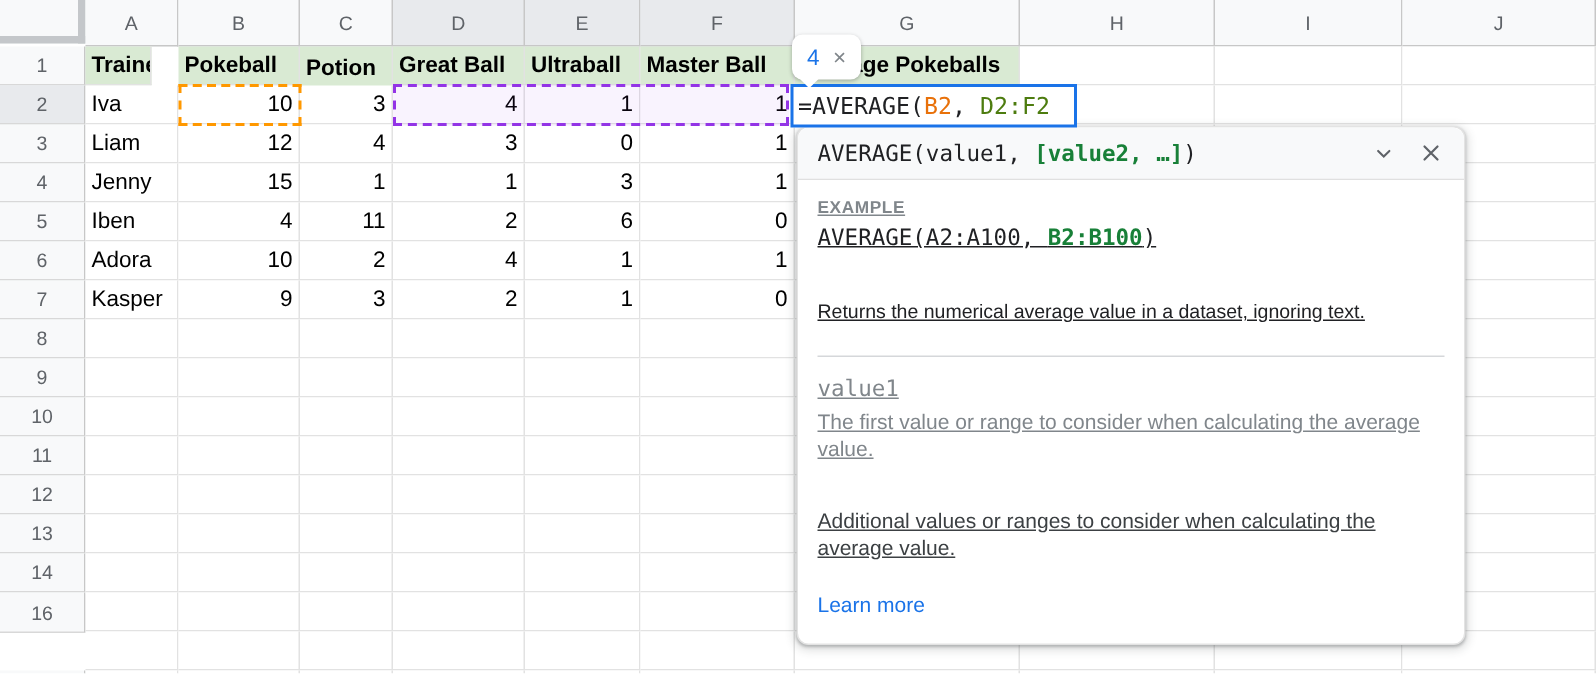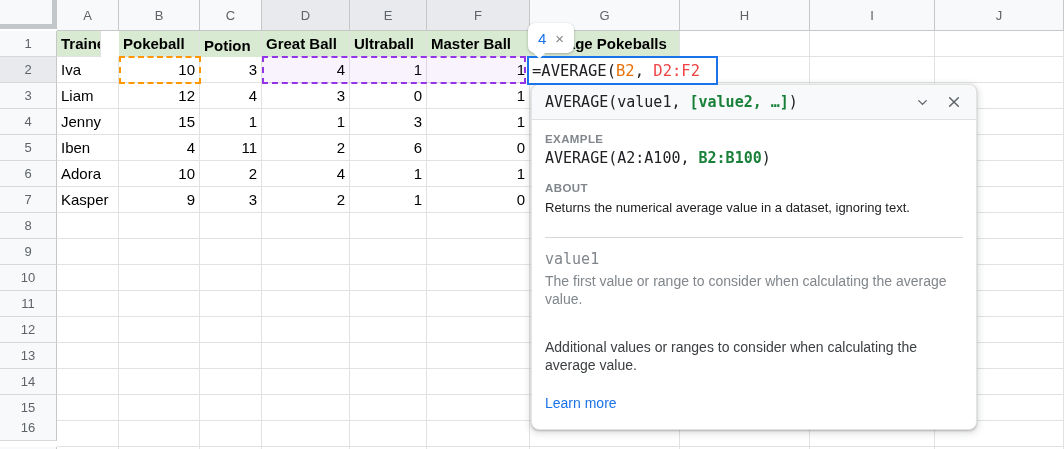--- a/index.html
+++ b/index.html
@@ -30,21 +30,21 @@
                 background:rgba(147,52,230,0.06); }
 
   
   .editor { position:absolute; left:527px; top:56px; width:191px; height:29px; z-index:6;
             background:#fff; border:2px solid #1a73e8; display:flex; align-items:center;
             padding-left:3px; font-family:"DejaVu Sans Mono", monospace; font-size:15.5px;
             white-space:nowrap; color:#202124; }
 
   .tk-plain { color:#202124; }
   .tk-orange { color:#e8710a; }
-  .tk-purple { color:#ef4444; }
+  .tk-purple { color:#4d7c0f; }
   .tk-green  { color:#188038; font-weight:bold; }
 
   
   .chip { position:absolute; left:528px; top:23px; height:30px; z-index:7; background:#fff;
           border-radius:7px; box-shadow:0 1px 3px rgba(0,0,0,.28); display:flex; align-items:center;
           padding:0 10px; gap:9px; }
   .chip::after { content:""; position:absolute; left:7px; bottom:-4px; width:9px; height:9px;
                  background:#fff; transform:rotate(45deg); }
   .chip-val { color:#1a73e8; font-size:15px; position:relative; z-index:1; }
   .chip-x   { color:#80868b; font-size:15px; line-height:15px; cursor:pointer; position:relative; z-index:1; }
@@ -53,21 +53,21 @@
   .popup { position:absolute; left:531px; top:84px; width:446px; height:346px; z-index:5;
            background:#fff; border-radius:8px; border:1px solid #e3e3e3;
            box-shadow:0 2px 6px 2px rgba(60,64,67,.15), 0 1px 2px rgba(60,64,67,.3); }
   .popup-head { position:absolute; left:0; right:0; top:0; height:35px; background:#f8f9fa;
                 border-bottom:1px solid #e0e0e0; border-radius:8px 8px 0 0;
                 display:flex; align-items:center; padding:0 14px 0 13px; }
   .sig { flex:1; font-family:"DejaVu Sans Mono", monospace; font-size:15px; color:#3c4043; white-space:nowrap; }
   .head-icons { display:flex; align-items:center; gap:16px; }
   .icon-btn { display:flex; align-items:center; justify-content:center; cursor:pointer; }
 
-  .p-abs { position:absolute; left:13px; right:12px; }
+  .p-abs { position:absolute; left:13px; right:12px;text-decoration:underline; }
   .p-label { color:#80868b; font-size:11.5px; font-weight:bold; letter-spacing:.4px; }
   .p-code  { font-family:"DejaVu Sans Mono", monospace; font-size:15px; color:#202124; white-space:nowrap; }
   .p-example-label { top:48px; }
   .p-example { top:64px; }
   .p-about-label { top:97px; }
   .p-about { top:115px; font-size:13px; color:#202124; white-space:nowrap; }
   .p-divider { position:absolute; left:13px; right:13px; top:152px; border:none; border-top:1px solid #d5d7da; }
   .pname { font-family:"DejaVu Sans Mono", monospace; font-size:15px; white-space:nowrap; }
   .pname.gray { color:#80868b; }
   .pname.green { color:#188038; font-weight:bold; }
@@ -104,21 +104,21 @@
       <div class="rowhdr" style="left: 0px; top: 161px; width: 57px; height: 26px;">6</div>
       <div class="rowhdr" style="left: 0px; top: 187px; width: 57px; height: 26px;">7</div>
       <div class="rowhdr" style="left: 0px; top: 213px; width: 57px; height: 26px;">8</div>
       <div class="rowhdr" style="left: 0px; top: 239px; width: 57px; height: 26px;">9</div>
       <div class="rowhdr" style="left: 0px; top: 265px; width: 57px; height: 26px;">10</div>
       <div class="rowhdr" style="left: 0px; top: 291px; width: 57px; height: 26px;">11</div>
       <div class="rowhdr" style="left: 0px; top: 317px; width: 57px; height: 26px;">12</div>
       <div class="rowhdr" style="left: 0px; top: 343px; width: 57px; height: 26px;">13</div>
       <div class="rowhdr" style="left: 0px; top: 369px; width: 57px; height: 26px;">14</div>
       <div class="rowhdr" style="left: 0px; top: 395px; width: 57px; height: 26px;">15</div>
-      <div class="rowhdr" style="left: 0px; top: 415px; width: 57px; height: 26px;">16</div>
+      <div class="rowhdr" style="left: 0px; top: 396px; width: 57px; height: 26px;">16</div>
       <div class="rowhdr" style="left: 0px; top: 447px; width: 57px; height: 26px;"></div>
       <div class="cell hdr green txt" style="left: 57px; top: 31px; width: 44px; height: 26px;">Trainer</div>
       <div class="cell hdr green txt" style="left: 119px; top: 31px; width: 81px; height: 26px;">Pokeball</div>
       <div class="cell hdr green txt" style="left: 200px; top: 31px; width: 62px; height: 29px;">Potion</div>
       <div class="cell hdr green txt" style="left: 262px; top: 31px; width: 88px; height: 26px;">Great Ball</div>
       <div class="cell hdr green txt" style="left: 350px; top: 31px; width: 77px; height: 26px;">Ultraball</div>
       <div class="cell hdr green txt" style="left: 427px; top: 31px; width: 103px; height: 26px;">Master Ball</div>
       <div class="cell hdr green txt" style="left: 530px; top: 31px; width: 150px; height: 26px;">Average Pokeballs</div>
       <div class="cell" style="left: 680px; top: 31px; width: 130px; height: 26px;"></div>
       <div class="cell" style="left: 810px; top: 31px; width: 125px; height: 26px;"></div>
@@ -310,21 +310,20 @@
           <svg width="16" height="16" viewBox="0 0 24 24">
               <path d="M5.5 5.5l13 13M18.5 5.5l-13 13" stroke="#5f6368" stroke-width="2.2" stroke-linecap="round"></path>
             </svg>
         </span>
       </div>
     </div>
 
     <div class="p-abs p-label p-example-label">EXAMPLE</div>
     <div class="p-abs p-code p-example"><span class="tk-plain">AVERAGE(A2:A100, </span><span class="tk-green">B2:B100</span><span class="tk-plain">)</span></div>
 
-    <div class="p-abs p-label p-about-label">ABOUT</div>
     <div class="p-abs p-about">Returns the numerical average value in a dataset, ignoring text.</div>
 
     <hr class="p-divider">
 
     <div class="p-abs pname gray p-v1name">value1</div>
     <div class="p-abs pdesc gray p-v1desc">The first value or range to consider when calculating the average value.</div>
 
     <div class="p-abs pdesc dark p-v2desc">Additional values or ranges to consider when calculating the average value.</div>
 
     <a class="p-abs p-learn">Learn more</a>

